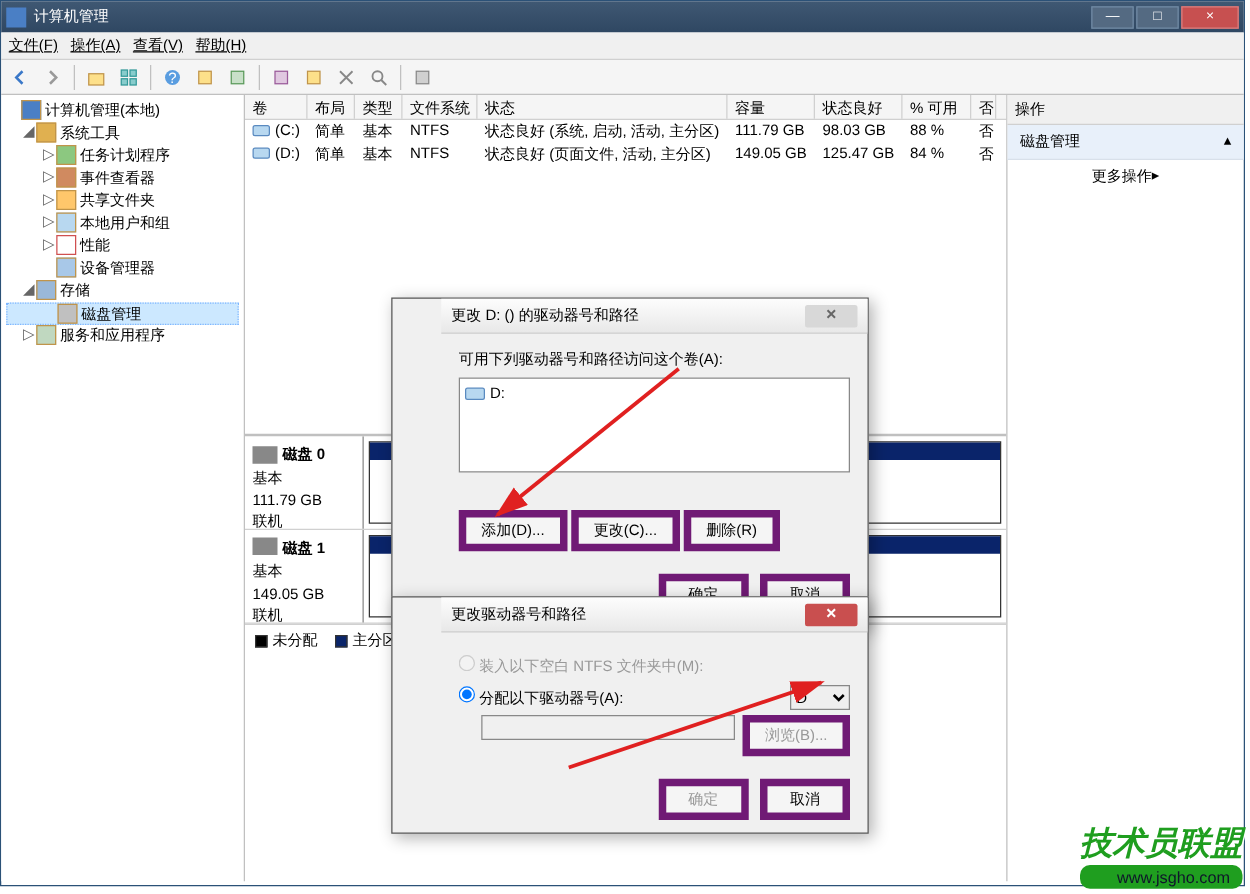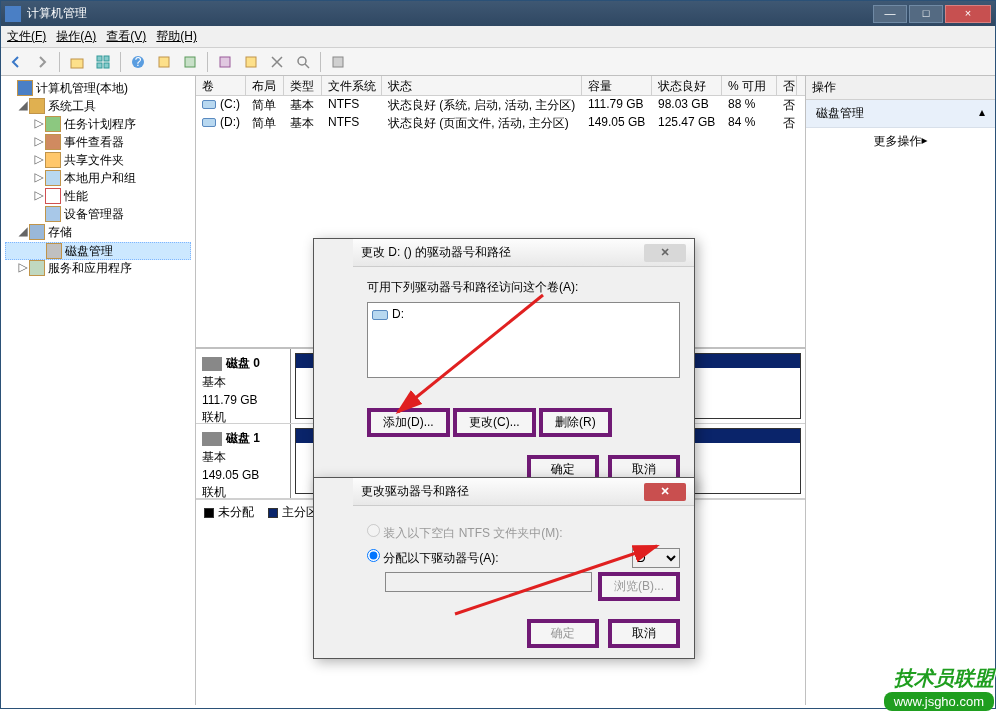--- a/index.html
+++ b/index.html
@@ -44,27 +44,27 @@
 .actionpanel .ahead{background:#f0f0f0;border-bottom:1px solid #d0d0d0;padding:3px 6px;}
 .actionpanel .asub{background:#e8f0fa;padding:5px 10px;display:flex;justify-content:space-between;border-bottom:1px solid #d8e0ea;}
 .actionpanel .aitem{padding:5px 18px;display:flex;justify-content:center;}
 .dialog{position:absolute;background:#f0f0f0;border:1px solid #555;box-shadow:3px 3px 12px rgba(0,0,0,0.3);padding-left:39px;}
 .dlgtitle{height:28px;background:linear-gradient(#fdfdfd,#e8e8e8);border-bottom:1px solid #ccc;display:flex;align-items:center;padding:0 8px;}
 .dlgtitle .t{flex:1;}
 .dlgclose{width:42px;height:18px;background:#c94f4f;color:#fff;text-align:center;line-height:16px;border-radius:2px;font-weight:bold;font-size:11px;}
 .dlgclose.gray{background:#d8d8d8;color:#666;}
 .dlgbody{padding:12px 14px;}
 .listbx{background:#fff;border:1px solid #888;height:76px;padding:4px;margin:6px 0;}
-.btn{display:inline-block;padding:2px 12px;background:#f5f5f5;border:4px solid #701a75;min-width:72px;text-align:center;}
+.btn{display:inline-block;padding:2px 12px;background:#f5f5f5;border:6px solid #701a75;min-width:72px;text-align:center;}
 .btn.disabled{color:#999;}
 .btnrow{text-align:right;padding:6px 14px 10px;}
 .redarrow{position:absolute;pointer-events:none;}
 .watermark{position:absolute;right:6px;bottom:4px;text-align:right;}
-.watermark .wt{font-size:20px;font-weight:bold;color:#1f9e1f;font-style:italic;text-shadow:1px 1px 0 #fff;}
-.watermark .wu{background:#1f9e1f;color:#ffffff;padding:2px 10px;border-radius:8px;font-size:13px;}
+.watermark .wt{font-size:26px;font-weight:bold;color:#1f9e1f;font-style:italic;text-shadow:1px 1px 0 #fff;}
+.watermark .wu{background:#1f9e1f;color:#0f172a;padding:2px 10px;border-radius:8px;font-size:13px;}
 select{border:1px solid #888;height:20px;}
 input[type=text]{border:1px solid #888;height:20px;background:#fff;padding:0 4px;}
 input[type=text]:disabled{background:#f0f0f0;color:#999;}
 .driveicon{display:inline-block;width:16px;height:10px;background:#b8d8f0;border:1px solid #5a8ac0;border-radius:2px;margin-right:4px;vertical-align:middle;}
 </style>
 </head>
 <body>
 
 <div class="window">
   <div class="titlebar">
@@ -262,21 +262,21 @@
               </div>
               <div class="diskarea">
                 <div class="partition">
                   <div class="phead"></div>
                   <div class="pbody"></div>
                 </div>
               </div>
             </div>
             <div class="diskrow">
               <div class="diskhead">
-                <div style="display:flex;gap:4px;align-items:center">
+                <div style="display:flex;gap:4px;">
                   <div class="dicon"></div>
                   <b>磁盘 1</b>
                 </div>
                 <div>基本</div>
                 <div>149.05 GB</div>
                 <div>联机</div>
               </div>
               <div class="diskarea">
                 <div class="partition">
                   <div class="phead"></div>

